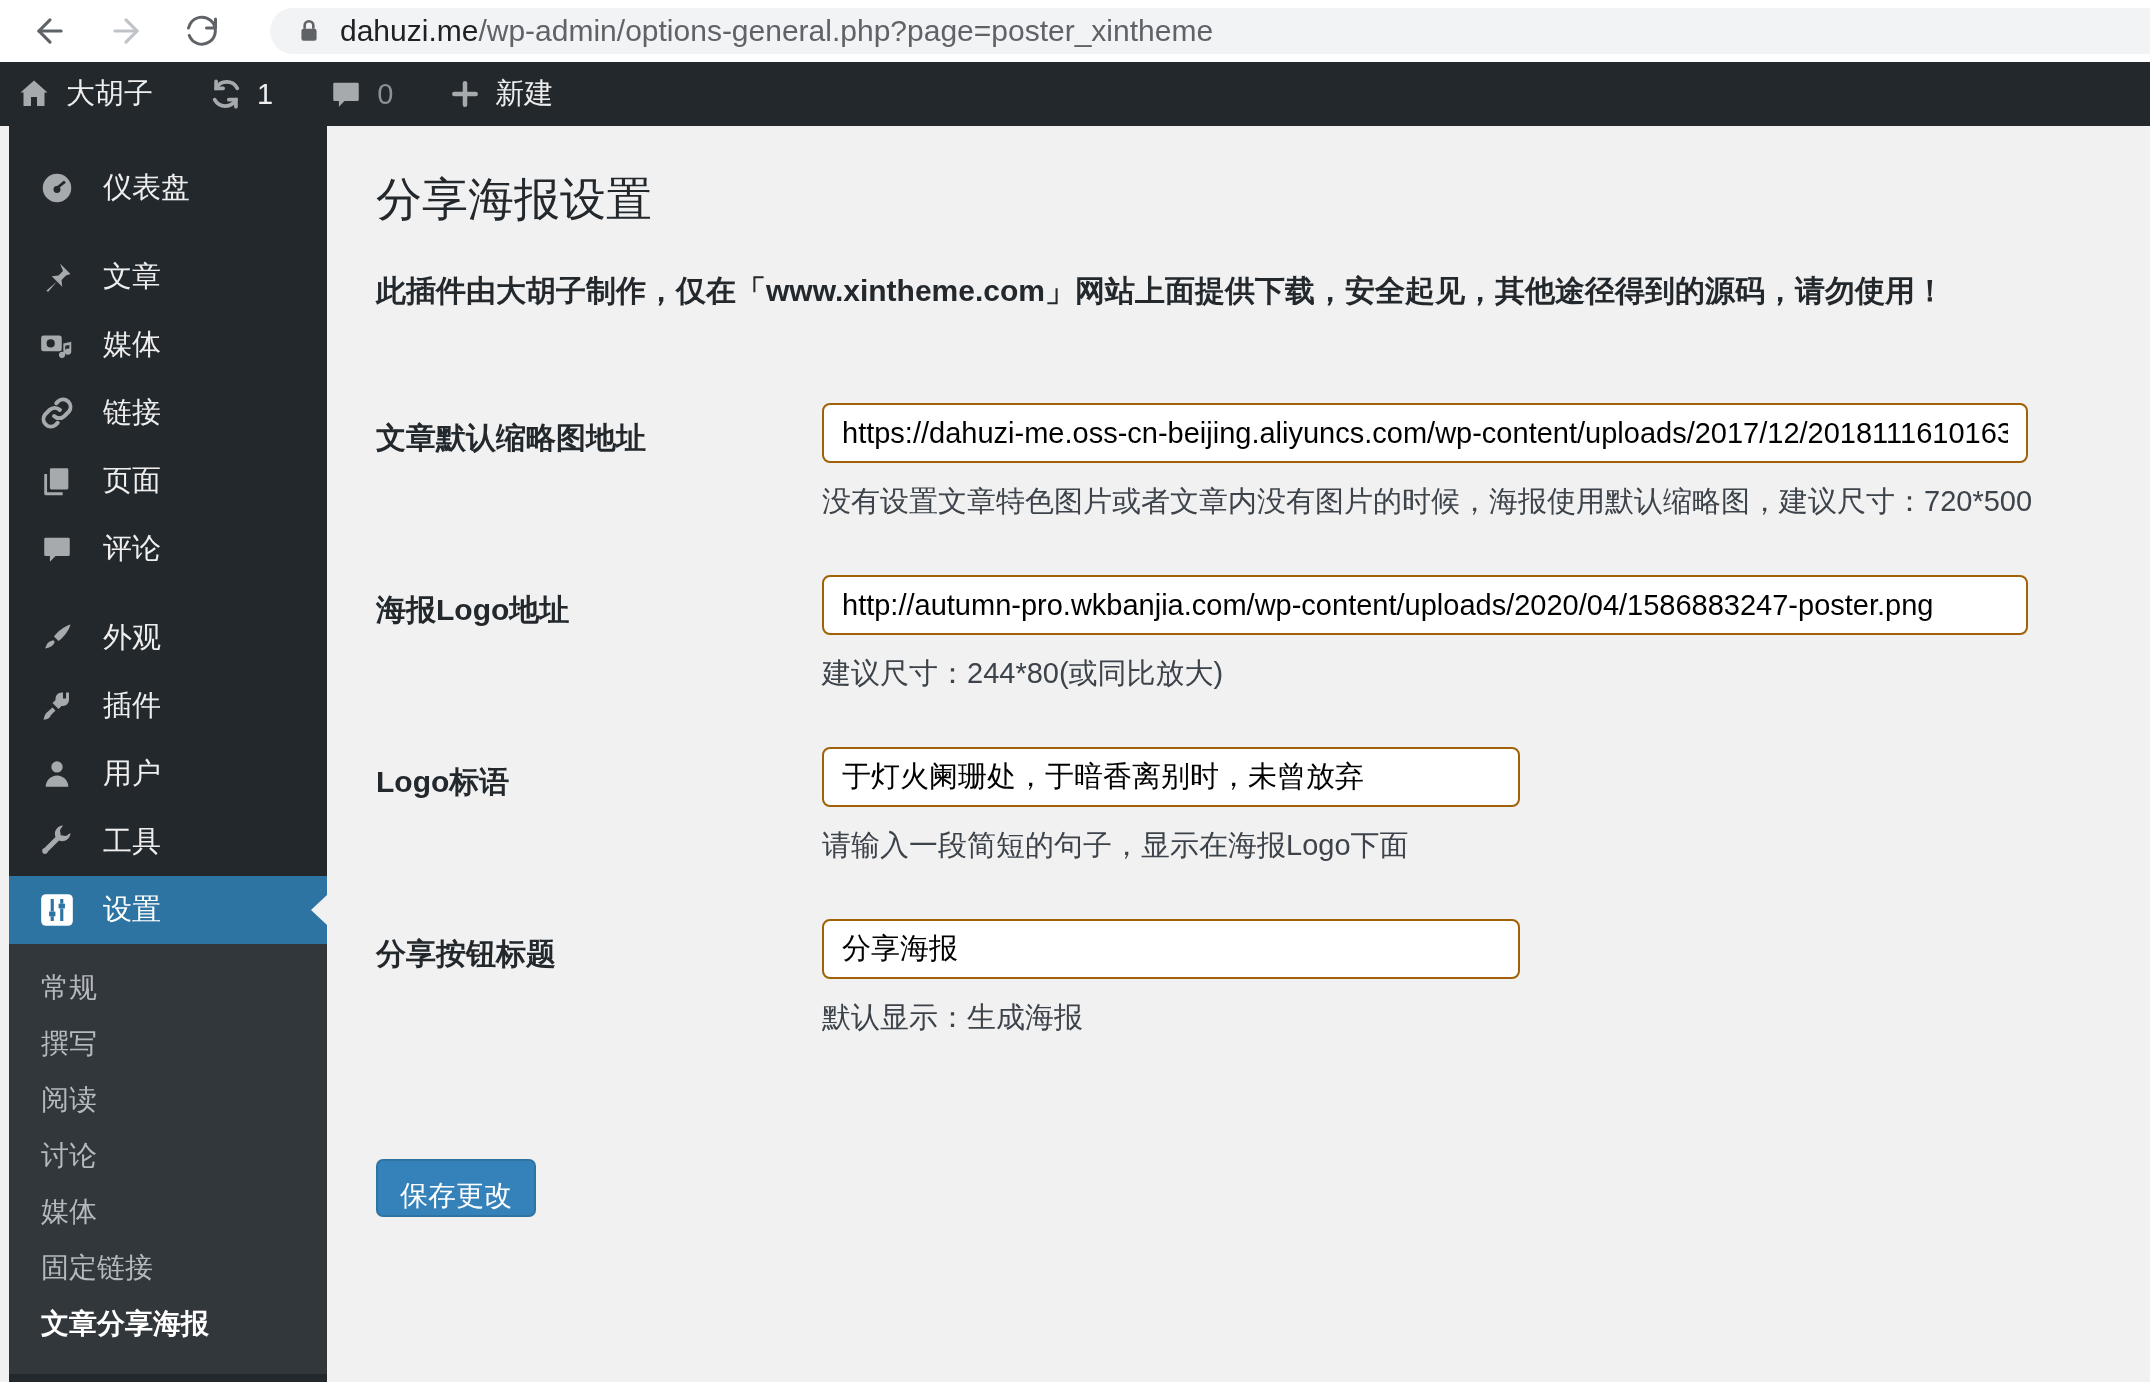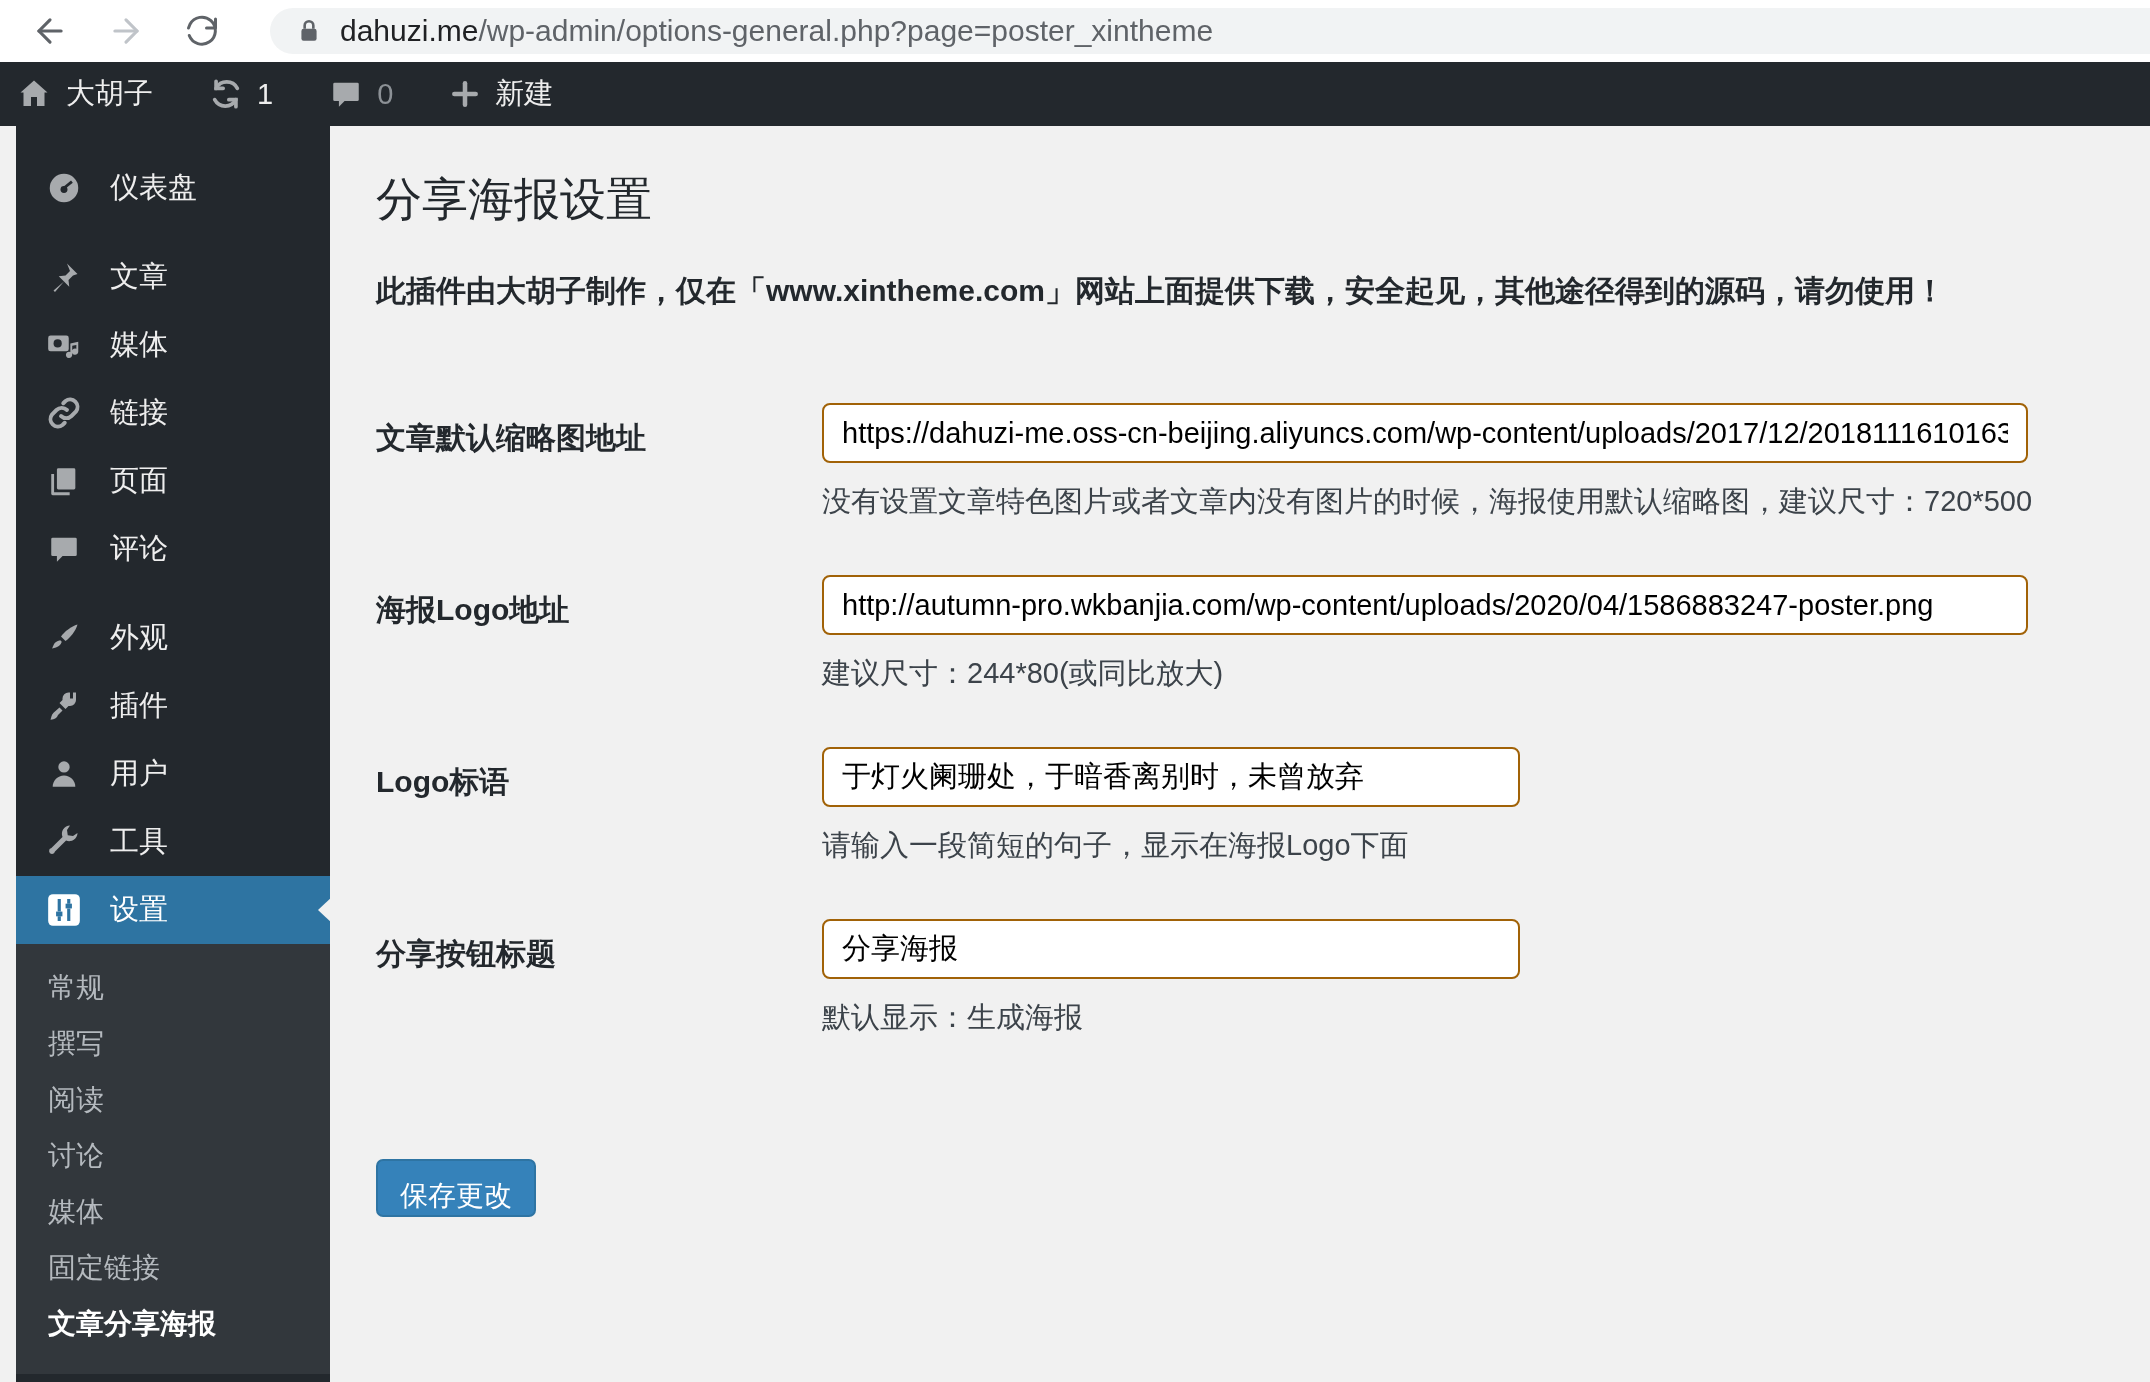--- a/index.html
+++ b/index.html
@@ -18,21 +18,21 @@
 
   
   .admin-bar { position:absolute; top:62px; left:0; width:2150px; height:64px; background:#23282d;
     display:flex; align-items:center; padding-left:16px; color:#eeeeee; font-size:29px; }
   .ab-item { display:flex; align-items:center; margin-right:56px; }
   .ab-item .ic { display:flex; align-items:center; margin-right:14px; color:#a7aaad; }
   .ab-count { color:#eeeeee; }
   .ab-count.dim { color:#8c9196; }
 
   
-  .sidebar { position:absolute; top:126px; left:16px; width:318px; height:1256px; background:#23282d; padding-top:28px; }
+  .sidebar { position:absolute; top:126px; left:9px; width:318px; height:1256px; background:#23282d; padding-top:28px; }
   .menu-item { height:68px; display:flex; align-items:center; padding-left:28px; color:#eeeeee; font-size:29px; cursor:pointer; }
   .menu-item .mi-ic { width:40px; height:40px; margin-right:26px; color:#a7aaad; display:flex; align-items:center; justify-content:center; flex:0 0 auto; }
   .menu-sep { height:21px; }
   .menu-item.active { background:#2e74a2; color:#ffffff; position:relative; height:68px; }
   .menu-item.active .mi-ic { color:#ffffff; }
   .menu-item.active .notch { position:absolute; right:0; top:50%; margin-top:-15px; width:0; height:0;
     border-top:15px solid transparent; border-bottom:15px solid transparent; border-right:16px solid #f1f1f1; }
   .submenu { background:#32373c; padding:16px 0 22px 0; }
   .submenu-item { height:56px; display:flex; align-items:center; padding-left:32px; color:#b4b9be; font-size:28px; cursor:pointer; }
   .submenu-item.current { color:#ffffff; font-weight:bold; }

